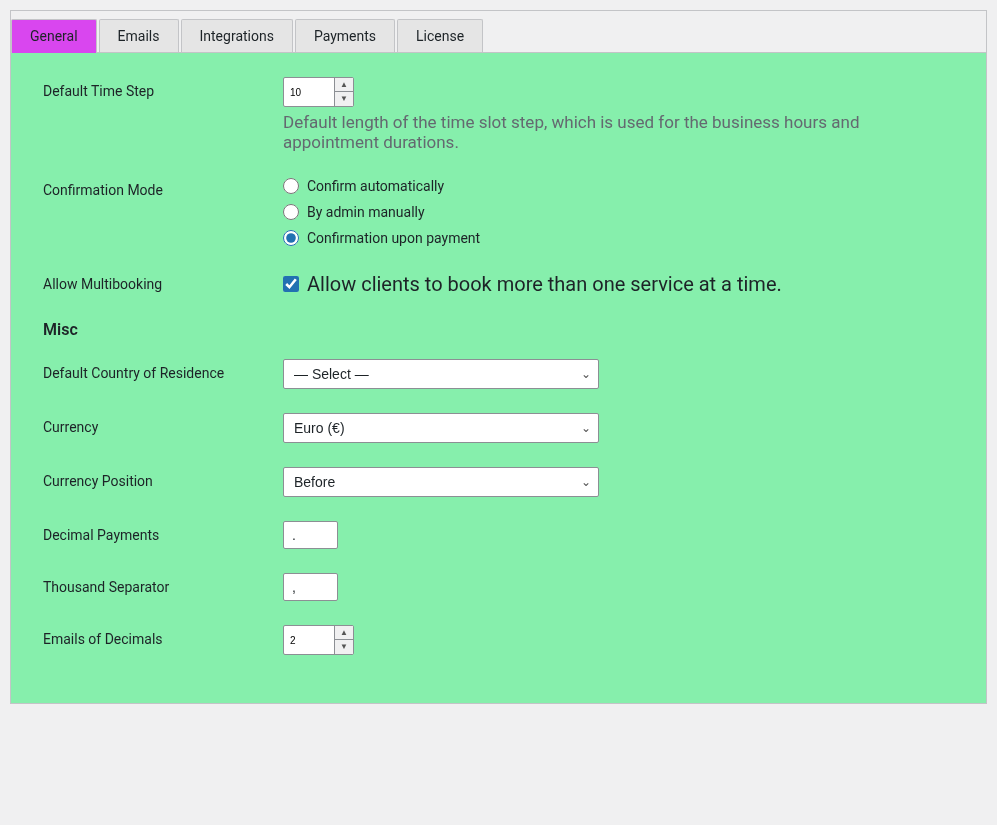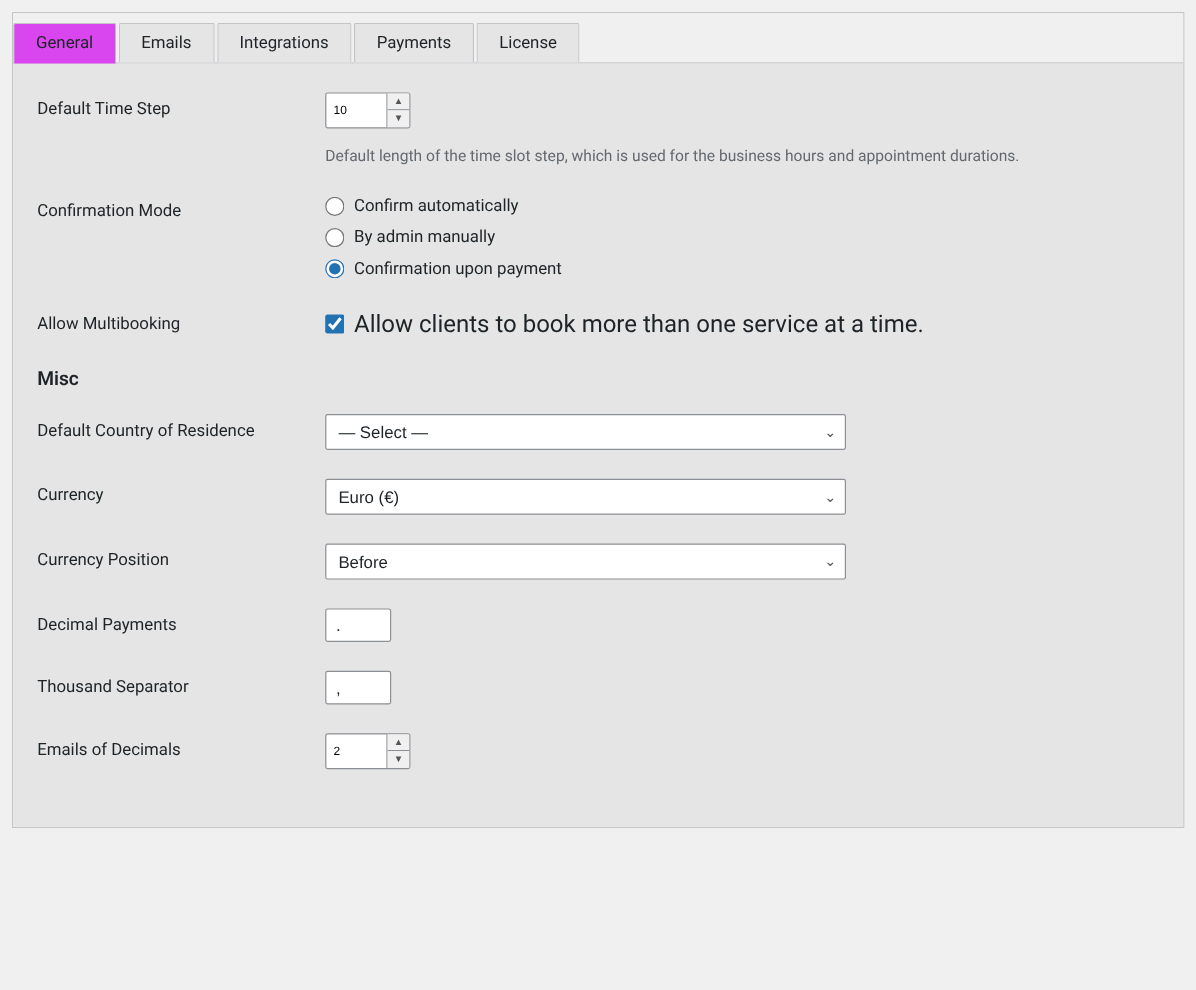--- a/index.html
+++ b/index.html
@@ -41,22 +41,22 @@
     }
     .tab.active {
       background: #d946ef;
       border-color: #c3c4c7;
       border-bottom-color: #fff;
       position: relative;
       z-index: 1;
       margin-bottom: -1px;
     }
     .tab-content {
-      background: #e5e5e5;
-      padding: 24px 20px;
+      background: #86efac;
+      padding: 24px 32px;
     }
     .settings-row {
       display: flex;
       align-items: flex-start;
       margin-bottom: 24px;
       padding-bottom: 0;
     }
     .settings-label {
       width: 240px;
       min-width: 240px;
@@ -98,23 +98,23 @@
       align-items: center;
       justify-content: center;
       font-size: 8px;
       color: #555;
       line-height: 1;
     }
     .spinner-btn:first-child {
       border-bottom: 1px solid #8c8f94;
     }
     .hint-text {
-      font-size: 13px;
+      font-size: 17px;
       color: #646970;
-      margin-top: 16px;
+      margin-top: 5px;
     }
     .radio-group {
       display: flex;
       flex-direction: column;
       gap: 10px;
       padding-top: 2px;
     }
     .radio-item {
       display: flex;
       align-items: center;
@@ -153,21 +153,21 @@
     .section-title {
       font-size: 16px;
       font-weight: 600;
       color: #1d2327;
       margin-bottom: 20px;
       margin-top: 4px;
     }
     .select-wrapper {
       position: relative;
       display: inline-block;
-      width: 434px;
+      width: 316px;
     }
     .select-wrapper select {
       appearance: none;
       -webkit-appearance: none;
       width: 100%;
       padding: 6px 30px 6px 10px;
       border: 1px solid #8c8f94;
       border-radius: 2px;
       background: #fff;
       font-size: 14px;

